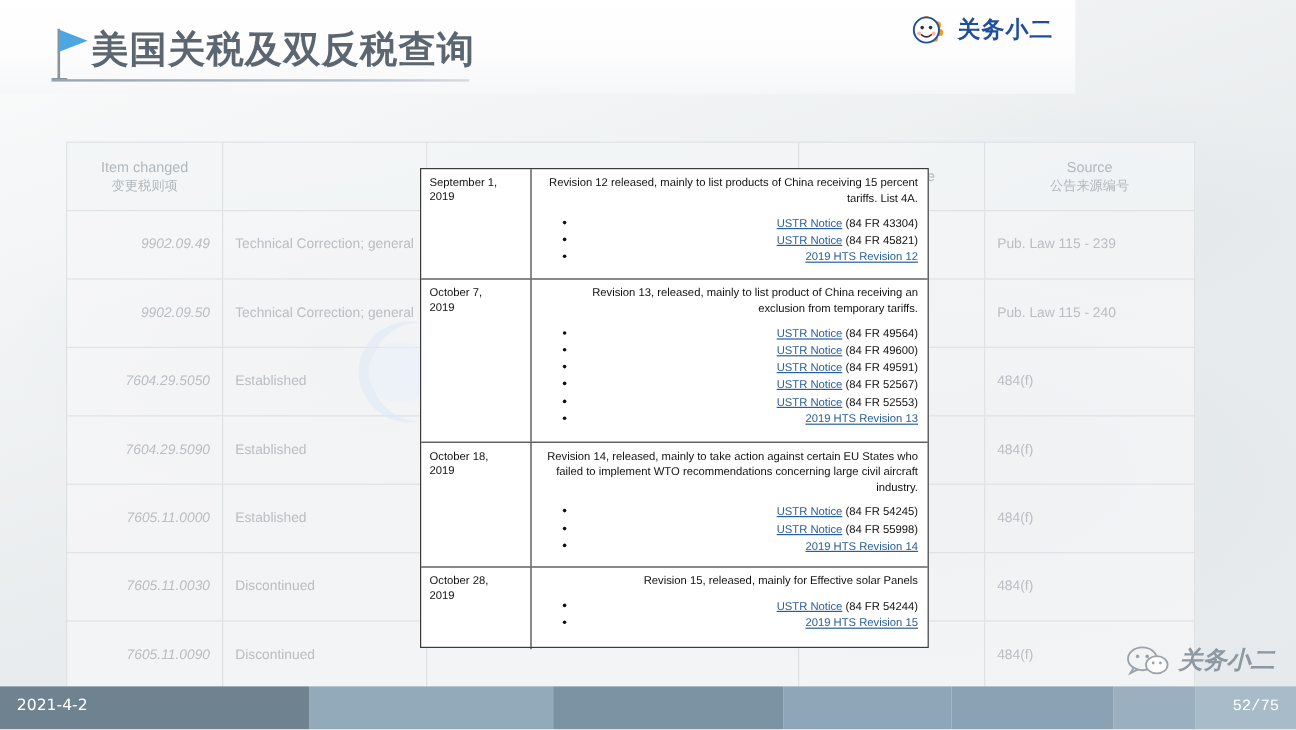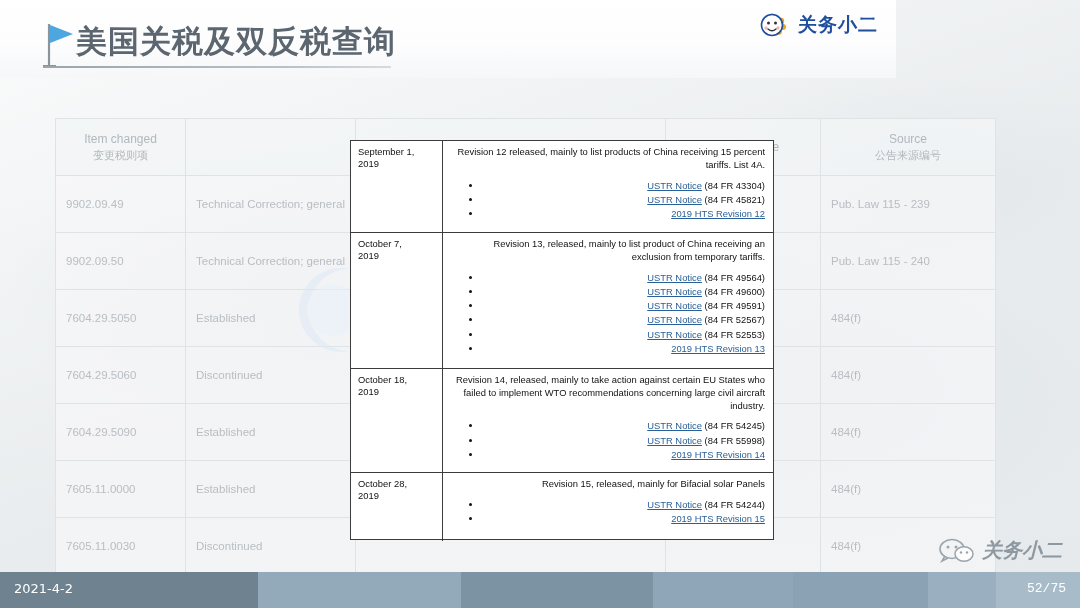--- a/index.html
+++ b/index.html
@@ -53,21 +53,21 @@
     color:#b8bec3;font-size:11.5px;}
   table.base th,table.base td{
     border:1px solid #dfe3e6;padding:6px 10px;vertical-align:middle;
     background:rgba(246,247,248,.72);
   }
   table.base th{
     font-weight:normal;text-align:center;color:#b1b8bd;font-size:12px;
     height:44px;line-height:1.35;background:rgba(243,245,246,.8);
   }
   table.base td{height:44px;}
-  td.c-item{text-align:left;}
+  td.c-item{text-align:right;font-style:italic;}
   .cn{display:block;font-size:11px;}
   col.w1{width:130px;} col.w2{width:170px;} col.w3{width:310px;}
   col.w4{width:155px;} col.w5{width:175px;}
 
   
   .wm{
     position:absolute;left:255px;top:255px;width:330px;height:110px;
     opacity:.5;pointer-events:none;
   }
   .wm-text{position:absolute;left:150px;top:14px;font-size:54px;color:#dce7f4;
@@ -178,27 +178,20 @@
           <tr>
             <td class="c-item">9902.09.50</td>
             <td>Technical Correction; general</td>
             <td></td>
             <td></td>
             <td>Pub. Law 115 - 240</td>
           </tr>
           <tr>
             <td class="c-item">7604.29.5050</td>
             <td>Established</td>
-            <td></td>
-            <td></td>
-            <td>484(f)</td>
-          </tr>
-          <tr>
-            <td class="c-item">7604.29.5060</td>
-            <td>Discontinued</td>
             <td></td>
             <td></td>
             <td>484(f)</td>
           </tr>
           <tr>
             <td class="c-item">7604.29.5090</td>
             <td>Established</td>
             <td></td>
             <td></td>
             <td>484(f)</td>
@@ -269,21 +262,21 @@
           <ul>
             <li><span class="lnk">USTR Notice</span><span> (84 FR 54245)</span></li>
             <li><span class="lnk">USTR Notice</span><span> (84 FR 55998)</span></li>
             <li><span class="lnk">2019 HTS Revision 14</span><span></span></li>
           </ul>
         </div>
       </div>
       <div class="ov-row" style="height: 68px;">
         <div class="ov-date">October 28, 2019</div>
         <div class="ov-body">
-          <p>Revision 15, released, mainly for Bifacial solar Panels</p>
+          <p>Revision 15, released, mainly for Effective solar Panels</p>
           <ul>
             <li><span class="lnk">USTR Notice</span><span> (84 FR 54244)</span></li>
             <li><span class="lnk">2019 HTS Revision 15</span><span></span></li>
           </ul>
         </div>
       </div>
     </div>
 
   <div class="wechat">
     <svg width="36" height="26" viewBox="0 0 36 26">

